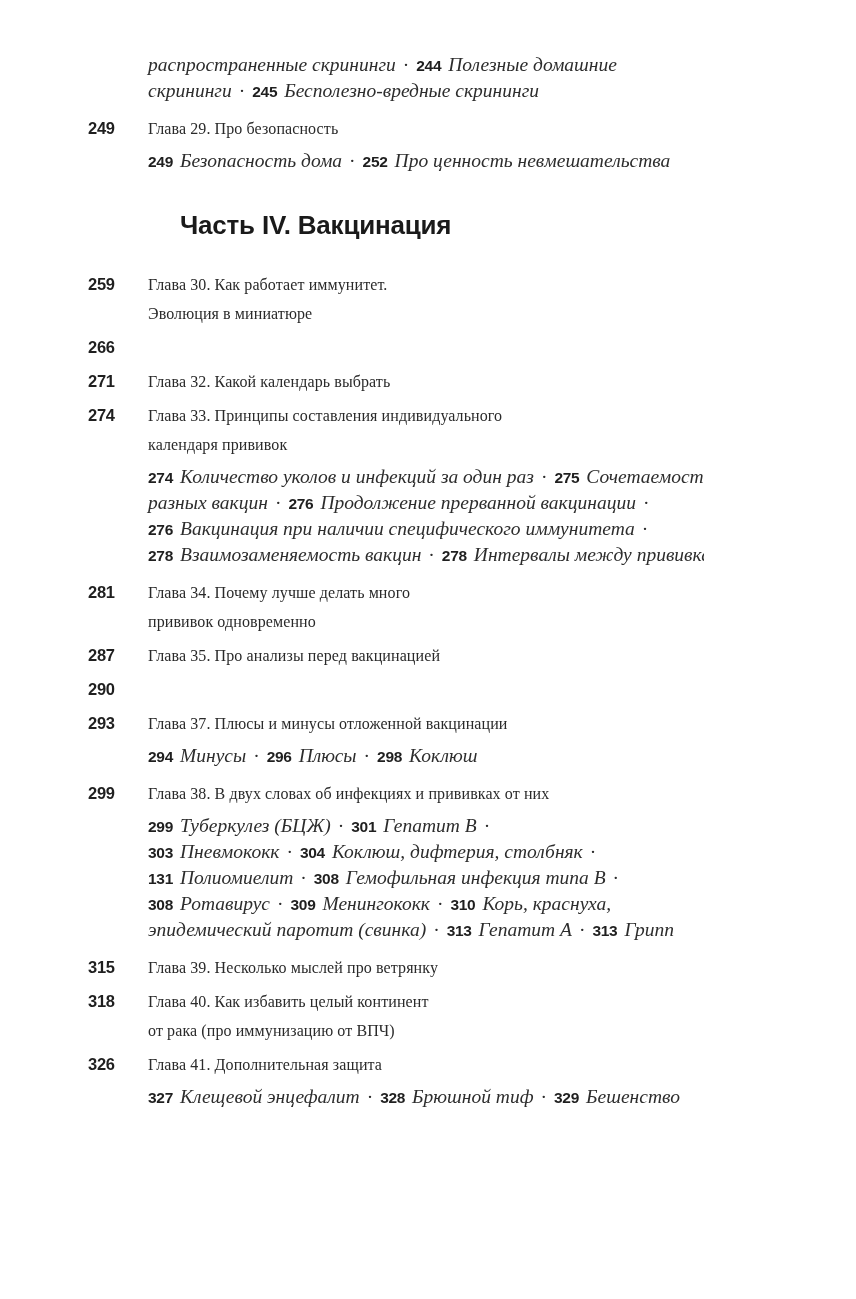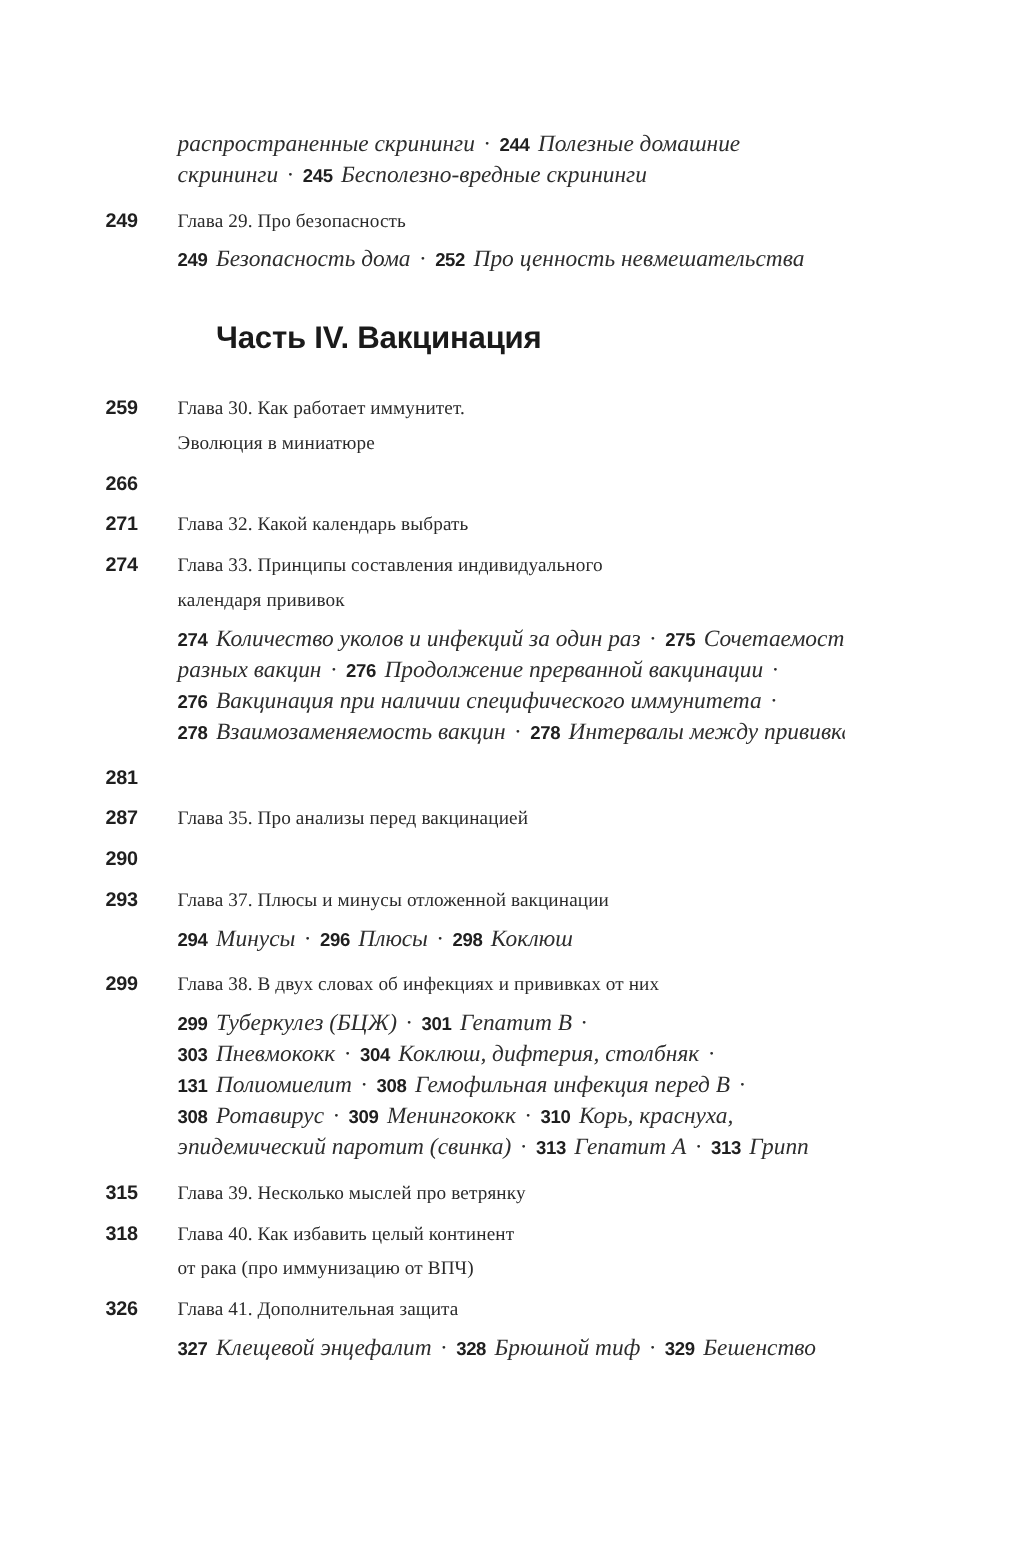--- a/index.html
+++ b/index.html
@@ -6,21 +6,21 @@
     margin: 0;
     padding: 0;
     background: #ffffff;
   }
   .page {
     position: relative;
     width: 704px;
     height: 1299px;
     background: #ffffff;
     box-sizing: border-box;
-    padding: 108px 40px 0 88px;
+    padding: 52px 40px 0 88px;
     overflow: hidden;
     font-family: "Liberation Serif", serif;
     color: #262626;
   }
   .entries { width: 100%; }
 
   
   .chapter-row {
     display: flex;
     align-items: baseline;
@@ -122,20 +122,24 @@
         </div>
       </div>
       <div class="sub-block">
         <div class="sub-line"><span class="sub-num">274</span><span class="sub-text">Количество уколов и инфекций за один раз</span><span class="sub-dot">·</span><span class="sub-num">275</span><span class="sub-text">Сочетаемость</span></div>
         <div class="sub-line"><span class="sub-text">разных вакцин</span><span class="sub-dot">·</span><span class="sub-num">276</span><span class="sub-text">Продолжение прерванной вакцинации</span><span class="sub-dot">·</span></div>
         <div class="sub-line"><span class="sub-num">276</span><span class="sub-text">Вакцинация при наличии специфического иммунитета</span><span class="sub-dot">·</span></div>
         <div class="sub-line"><span class="sub-num">278</span><span class="sub-text">Взаимозаменяемость вакцин</span><span class="sub-dot">·</span><span class="sub-num">278</span><span class="sub-text">Интервалы между прививками</span></div>
       </div>
       <div class="chapter-row">
         <div class="page-num">281</div>
+        <div class="chapter-title">
+          <div class="chapter-line">Глава 34. Почему лучше делать много</div>
+          <div class="chapter-line">прививок одновременно</div>
+        </div>
       </div>
       <div class="chapter-row">
         <div class="page-num">287</div>
         <div class="chapter-title">
           <div class="chapter-line">Глава 35. Про анализы перед вакцинацией</div>
         </div>
       </div>
       <div class="chapter-row">
         <div class="page-num">290</div>
       </div>
@@ -150,21 +154,21 @@
       </div>
       <div class="chapter-row">
         <div class="page-num">299</div>
         <div class="chapter-title">
           <div class="chapter-line">Глава 38. В двух словах об инфекциях и прививках от них</div>
         </div>
       </div>
       <div class="sub-block">
         <div class="sub-line"><span class="sub-num">299</span><span class="sub-text">Туберкулез (БЦЖ)</span><span class="sub-dot">·</span><span class="sub-num">301</span><span class="sub-text">Гепатит В</span><span class="sub-dot">·</span></div>
         <div class="sub-line"><span class="sub-num">303</span><span class="sub-text">Пневмококк</span><span class="sub-dot">·</span><span class="sub-num">304</span><span class="sub-text">Коклюш, дифтерия, столбняк</span><span class="sub-dot">·</span></div>
-        <div class="sub-line"><span class="sub-num">131</span><span class="sub-text">Полиомиелит</span><span class="sub-dot">·</span><span class="sub-num">308</span><span class="sub-text">Гемофильная инфекция перед В</span><span class="sub-dot">·</span></div>
+        <div class="sub-line"><span class="sub-num">131</span><span class="sub-text">Полиомиелит</span><span class="sub-dot">·</span><span class="sub-num">308</span><span class="sub-text">Гемофильная инфекция типа В</span><span class="sub-dot">·</span></div>
         <div class="sub-line"><span class="sub-num">308</span><span class="sub-text">Ротавирус</span><span class="sub-dot">·</span><span class="sub-num">309</span><span class="sub-text">Менингококк</span><span class="sub-dot">·</span><span class="sub-num">310</span><span class="sub-text">Корь, краснуха,</span></div>
         <div class="sub-line"><span class="sub-text">эпидемический паротит (свинка)</span><span class="sub-dot">·</span><span class="sub-num">313</span><span class="sub-text">Гепатит А</span><span class="sub-dot">·</span><span class="sub-num">313</span><span class="sub-text">Грипп</span></div>
       </div>
       <div class="chapter-row">
         <div class="page-num">315</div>
         <div class="chapter-title">
           <div class="chapter-line">Глава 39. Несколько мыслей про ветрянку</div>
         </div>
       </div>
       <div class="chapter-row">

